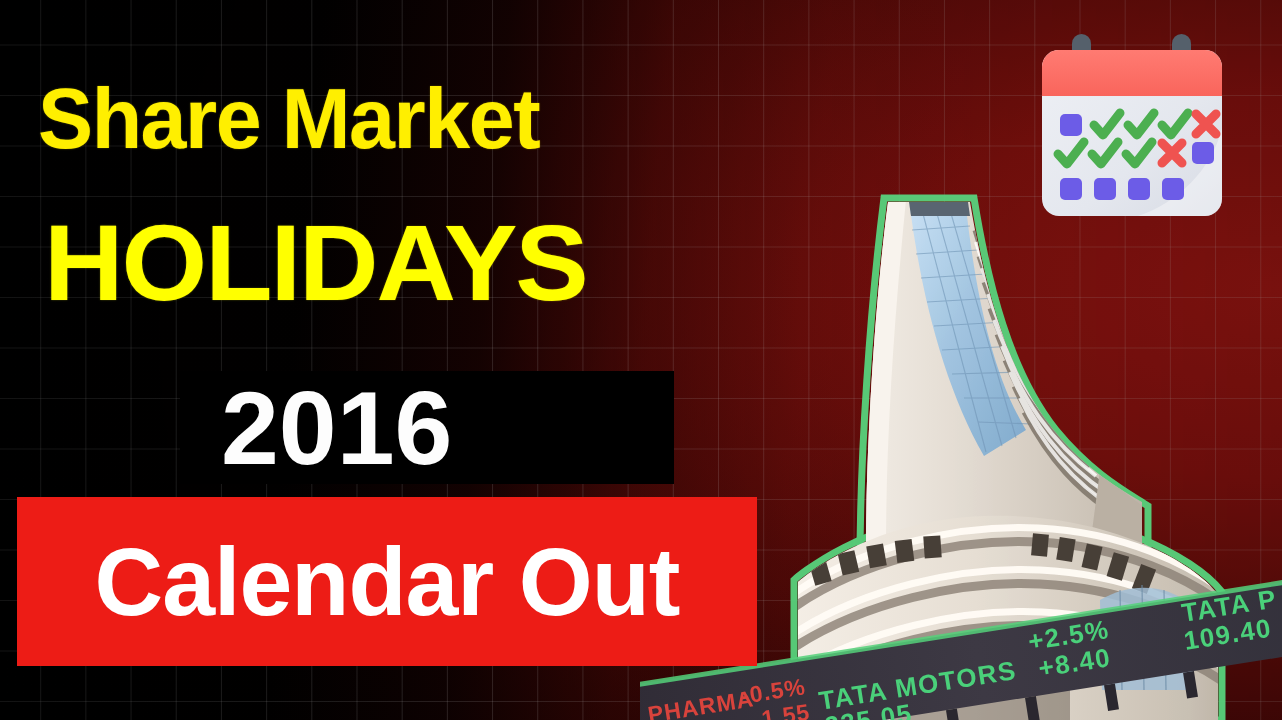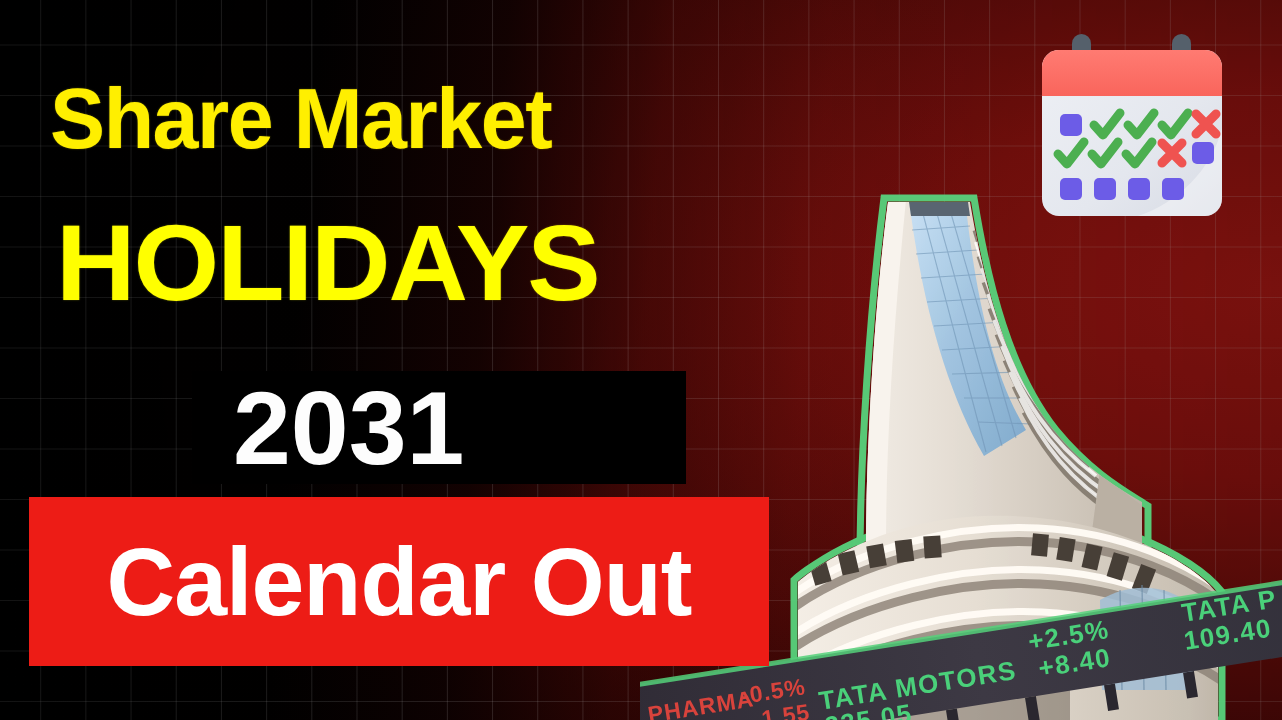--- a/index.html
+++ b/index.html
@@ -53,21 +53,21 @@
   .bg-grid-soft {
     position: absolute;
     inset: 0;
     background: linear-gradient(90deg, rgba(0,0,0,0.35) 0%, rgba(0,0,0,0.0) 35%, rgba(0,0,0,0.15) 100%);
     mix-blend-mode: multiply;
   }
 
   
   .headline-stack {
     position: absolute;
-    left: 12px;
+    left: 0;
     top: 0;
     width: 800px;
     height: 628px;
     z-index: 8;
   }
 
   .ln-share-market {
     position: absolute;
     left: 38px;
     top: 78px;
@@ -350,21 +350,21 @@
     </svg>
   </div>
 
   <div class="headline-stack">
 
     <div class="ln-share-market">Share Market</div>
 
     <div class="ln-holidays">HOLIDAYS</div>
 
     <div class="plate-2025"></div>
-    <div class="ln-2025">2031</div>
+    <div class="ln-2025">2016</div>
 
     <div class="banner-red"></div>
     <div class="ln-calendar-out">Calendar Out</div>
   </div>
 
   <div class="cal-icon">
     <svg class="cal-svg" viewBox="0 0 212 205" aria-hidden="true">
       <defs>
         <linearGradient id="gCalHead" x1="0" y1="0" x2="0" y2="1">
           <stop offset="0%" stop-color="#ff7b72"></stop>

